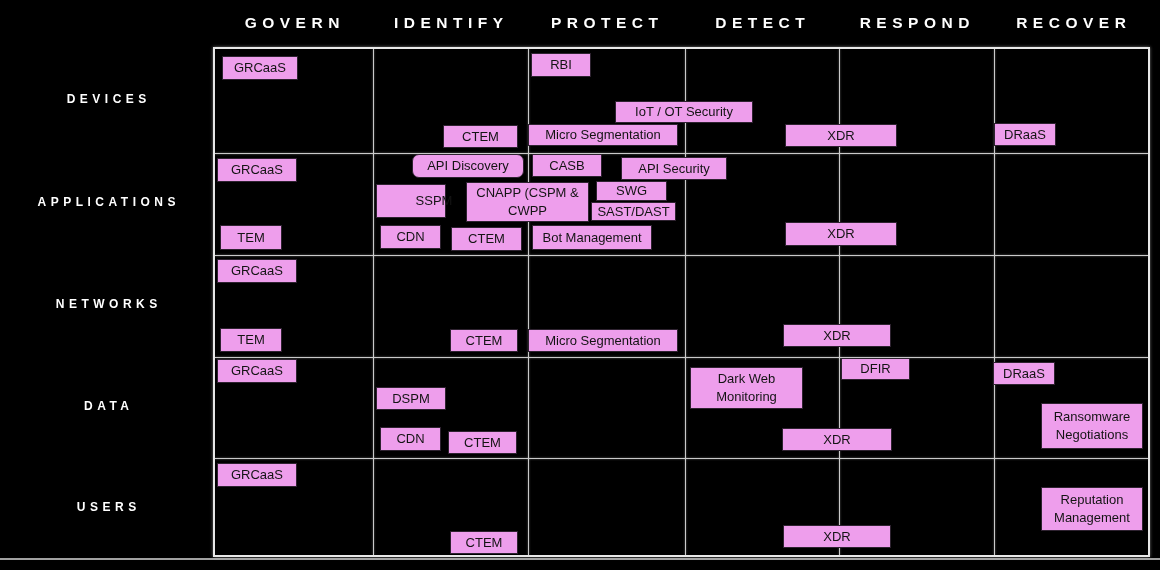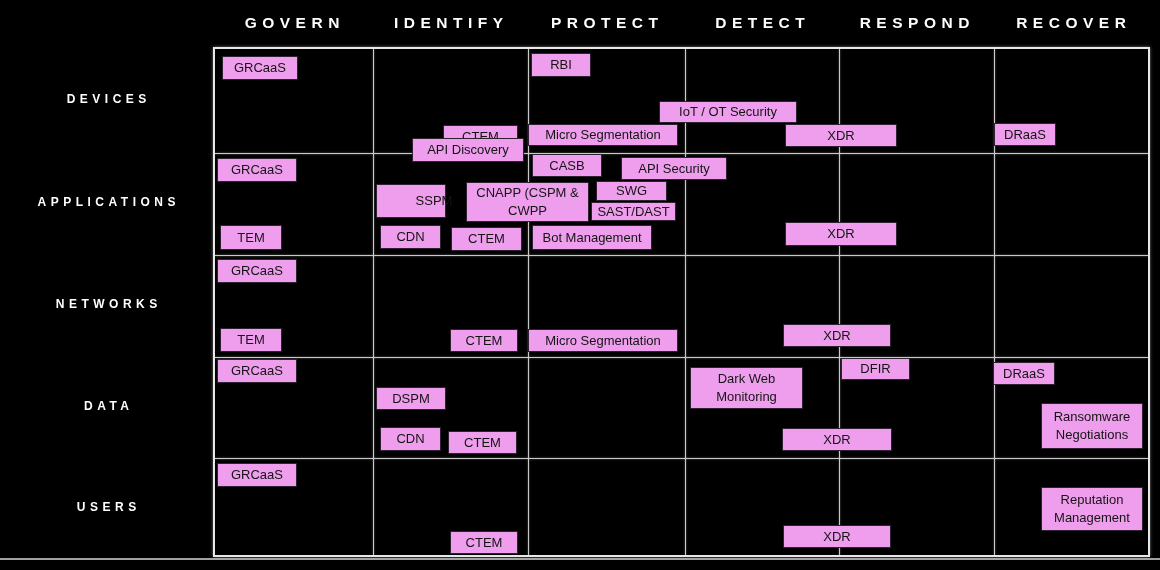--- a/index.html
+++ b/index.html
@@ -78,39 +78,39 @@
   <div id="boxes">
       <div class="service-box" style="left: 222px; top: 56px; width: 76px; height: 24px;">
         <span>GRCaaS</span>
       </div>
       <div class="service-box" style="left: 443px; top: 125px; width: 75px; height: 23px;">
         <span>CTEM</span>
       </div>
       <div class="service-box" style="left: 531px; top: 53px; width: 60px; height: 24px;">
         <span>RBI</span>
       </div>
-      <div class="service-box" style="left: 615px; top: 101px; width: 138px; height: 22px; margin-left: 44px;">
+      <div class="service-box" style="left: 615px; top: 101px; width: 138px; height: 22px;">
         <span>IoT / OT Security</span>
       </div>
       <div class="service-box" style="left: 528px; top: 124px; width: 150px; height: 22px;">
         <span>Micro Segmentation</span>
       </div>
       <div class="service-box" style="left: 785px; top: 124px; width: 112px; height: 23px;">
         <span>XDR</span>
       </div>
       <div class="service-box" style="left: 994px; top: 123px; width: 62px; height: 23px;">
         <span>DRaaS</span>
       </div>
       <div class="service-box" style="left: 217px; top: 158px; width: 80px; height: 24px;">
         <span>GRCaaS</span>
       </div>
       <div class="service-box" style="left: 220px; top: 225px; width: 62px; height: 25px;">
         <span>TEM</span>
       </div>
-      <div class="service-box" style="left: 412px; top: 138px; width: 112px; height: 24px;">
+      <div class="service-box" style="left: 412px; top: 154px; width: 112px; height: 24px; border-radius: 7px;">
         <span>API Discovery</span>
       </div>
       <div class="service-box" style="left: 376px; top: 184px; width: 70px; height: 34px; padding-left: 48px;">
         <span>SSPM</span>
       </div>
       <div class="service-box" style="left: 380px; top: 225px; width: 61px; height: 24px;">
         <span>CDN</span>
       </div>
       <div class="service-box" style="left: 451px; top: 227px; width: 71px; height: 24px;">
         <span>CTEM</span>

